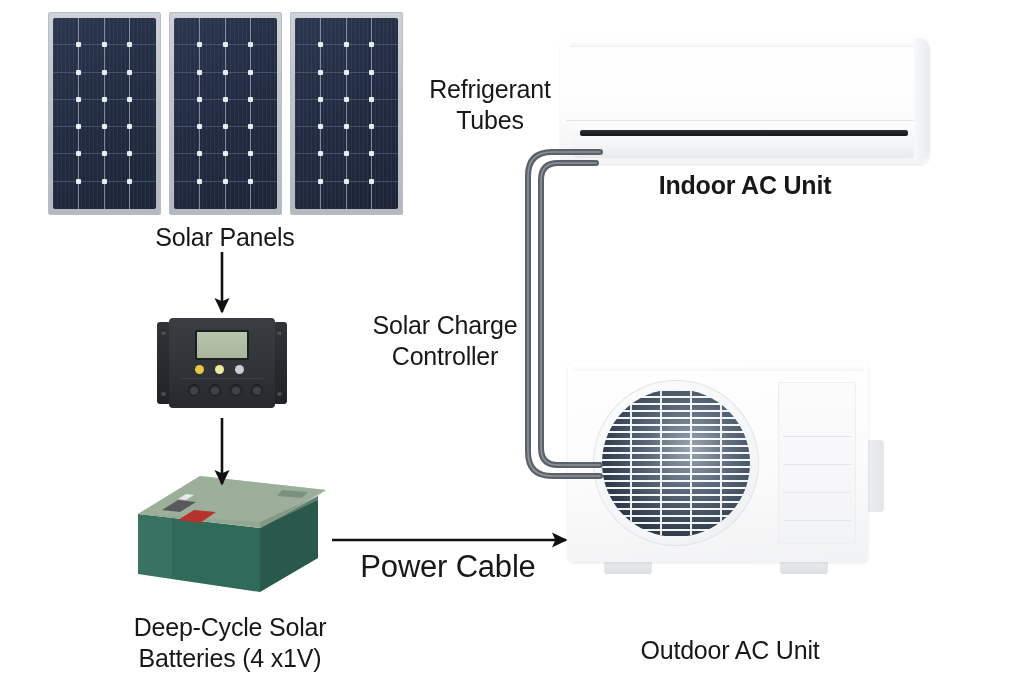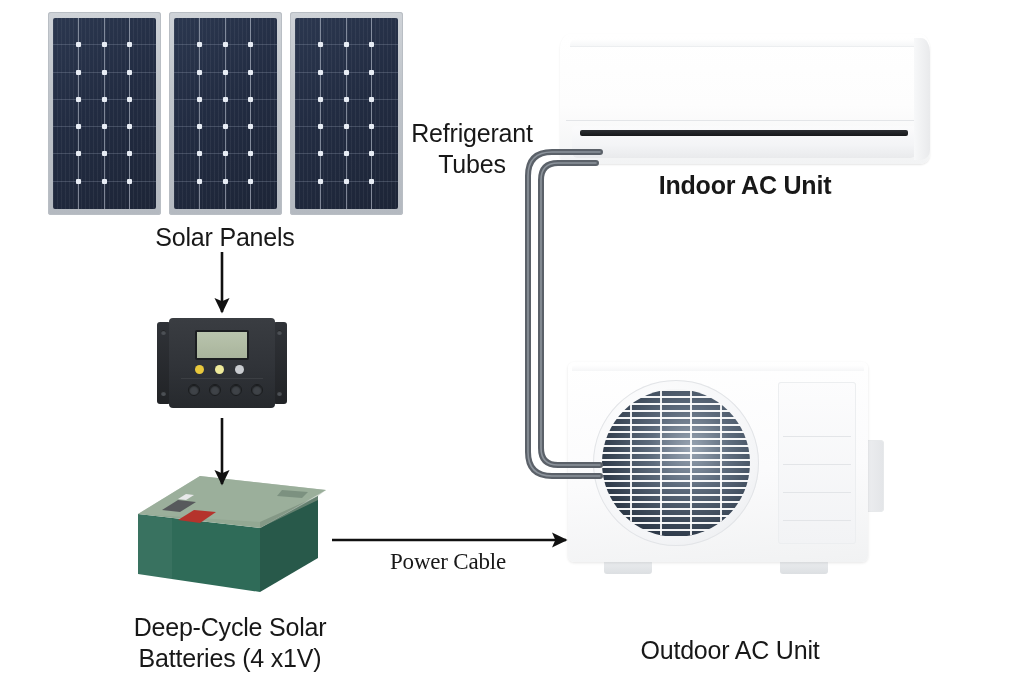--- a/index.html
+++ b/index.html
@@ -25,21 +25,21 @@
     position: absolute;
     color: #181818;
     font-family: "Liberation Sans", sans-serif;
     font-weight: 400;
     text-align: center;
     line-height: 1.22;
     white-space: pre-line;
     letter-spacing: -0.2px;
   }
   .label-lg { font-size: 25px; }
-  .label-md { font-size: 23px; font-family: Liberation Serif, serif; }
+  .label-md { font-size: 31px; }
 
   
   #solar-array { left: 48px; top: 12px; width: 355px; height: 203px; }
   .panel {
     position: absolute;
     top: 0;
     height: 203px;
     background: linear-gradient(180deg,#cfd3d8 0%, #bfc4ca 40%, #b4b9c0 100%);
     border-radius: 3px;
     padding: 6px 5px;
@@ -447,19 +447,21 @@
     <path d="M 596 163 L 558 163 Q 541 163 541 180 L 541 448 Q 541 465 558 465 L 600 465" fill="none" stroke="#5b6169" stroke-width="6" stroke-linecap="round"></path>
     <path d="M 596 163 L 558 163 Q 541 163 541 180 L 541 448 Q 541 465 558 465 L 600 465" fill="none" stroke="#8d949c" stroke-width="1.6" stroke-linecap="round"></path>
 
     <line x1="222" y1="252" x2="222" y2="312" stroke="#111111" stroke-width="2.6" marker-end="url(#arrowhead)"></line>
 
     <line x1="222" y1="418" x2="222" y2="484" stroke="#111111" stroke-width="2.6" marker-end="url(#arrowhead)"></line>
 
     <line x1="332" y1="540" x2="566" y2="540" stroke="#111111" stroke-width="2.6" marker-end="url(#arrowhead)"></line>
   </svg>
 
-  <div class="label label-lg" style="left:372px; top:74px; width:200px;margin-top:44px;">Refrigerant
+  <div class="label label-lg" style="left:390px; top:74px; width:200px;">Refrigerant
 Tubes</div>
 
+  <div class="label label-lg" style="left:340px; top:310px; width:210px;">Solar Charge
+Controller</div>
 
   <div class="label label-md" style="left:348px; top:548px; width:200px;">Power Cable</div>
 
 </div>
 
 </body></html>

